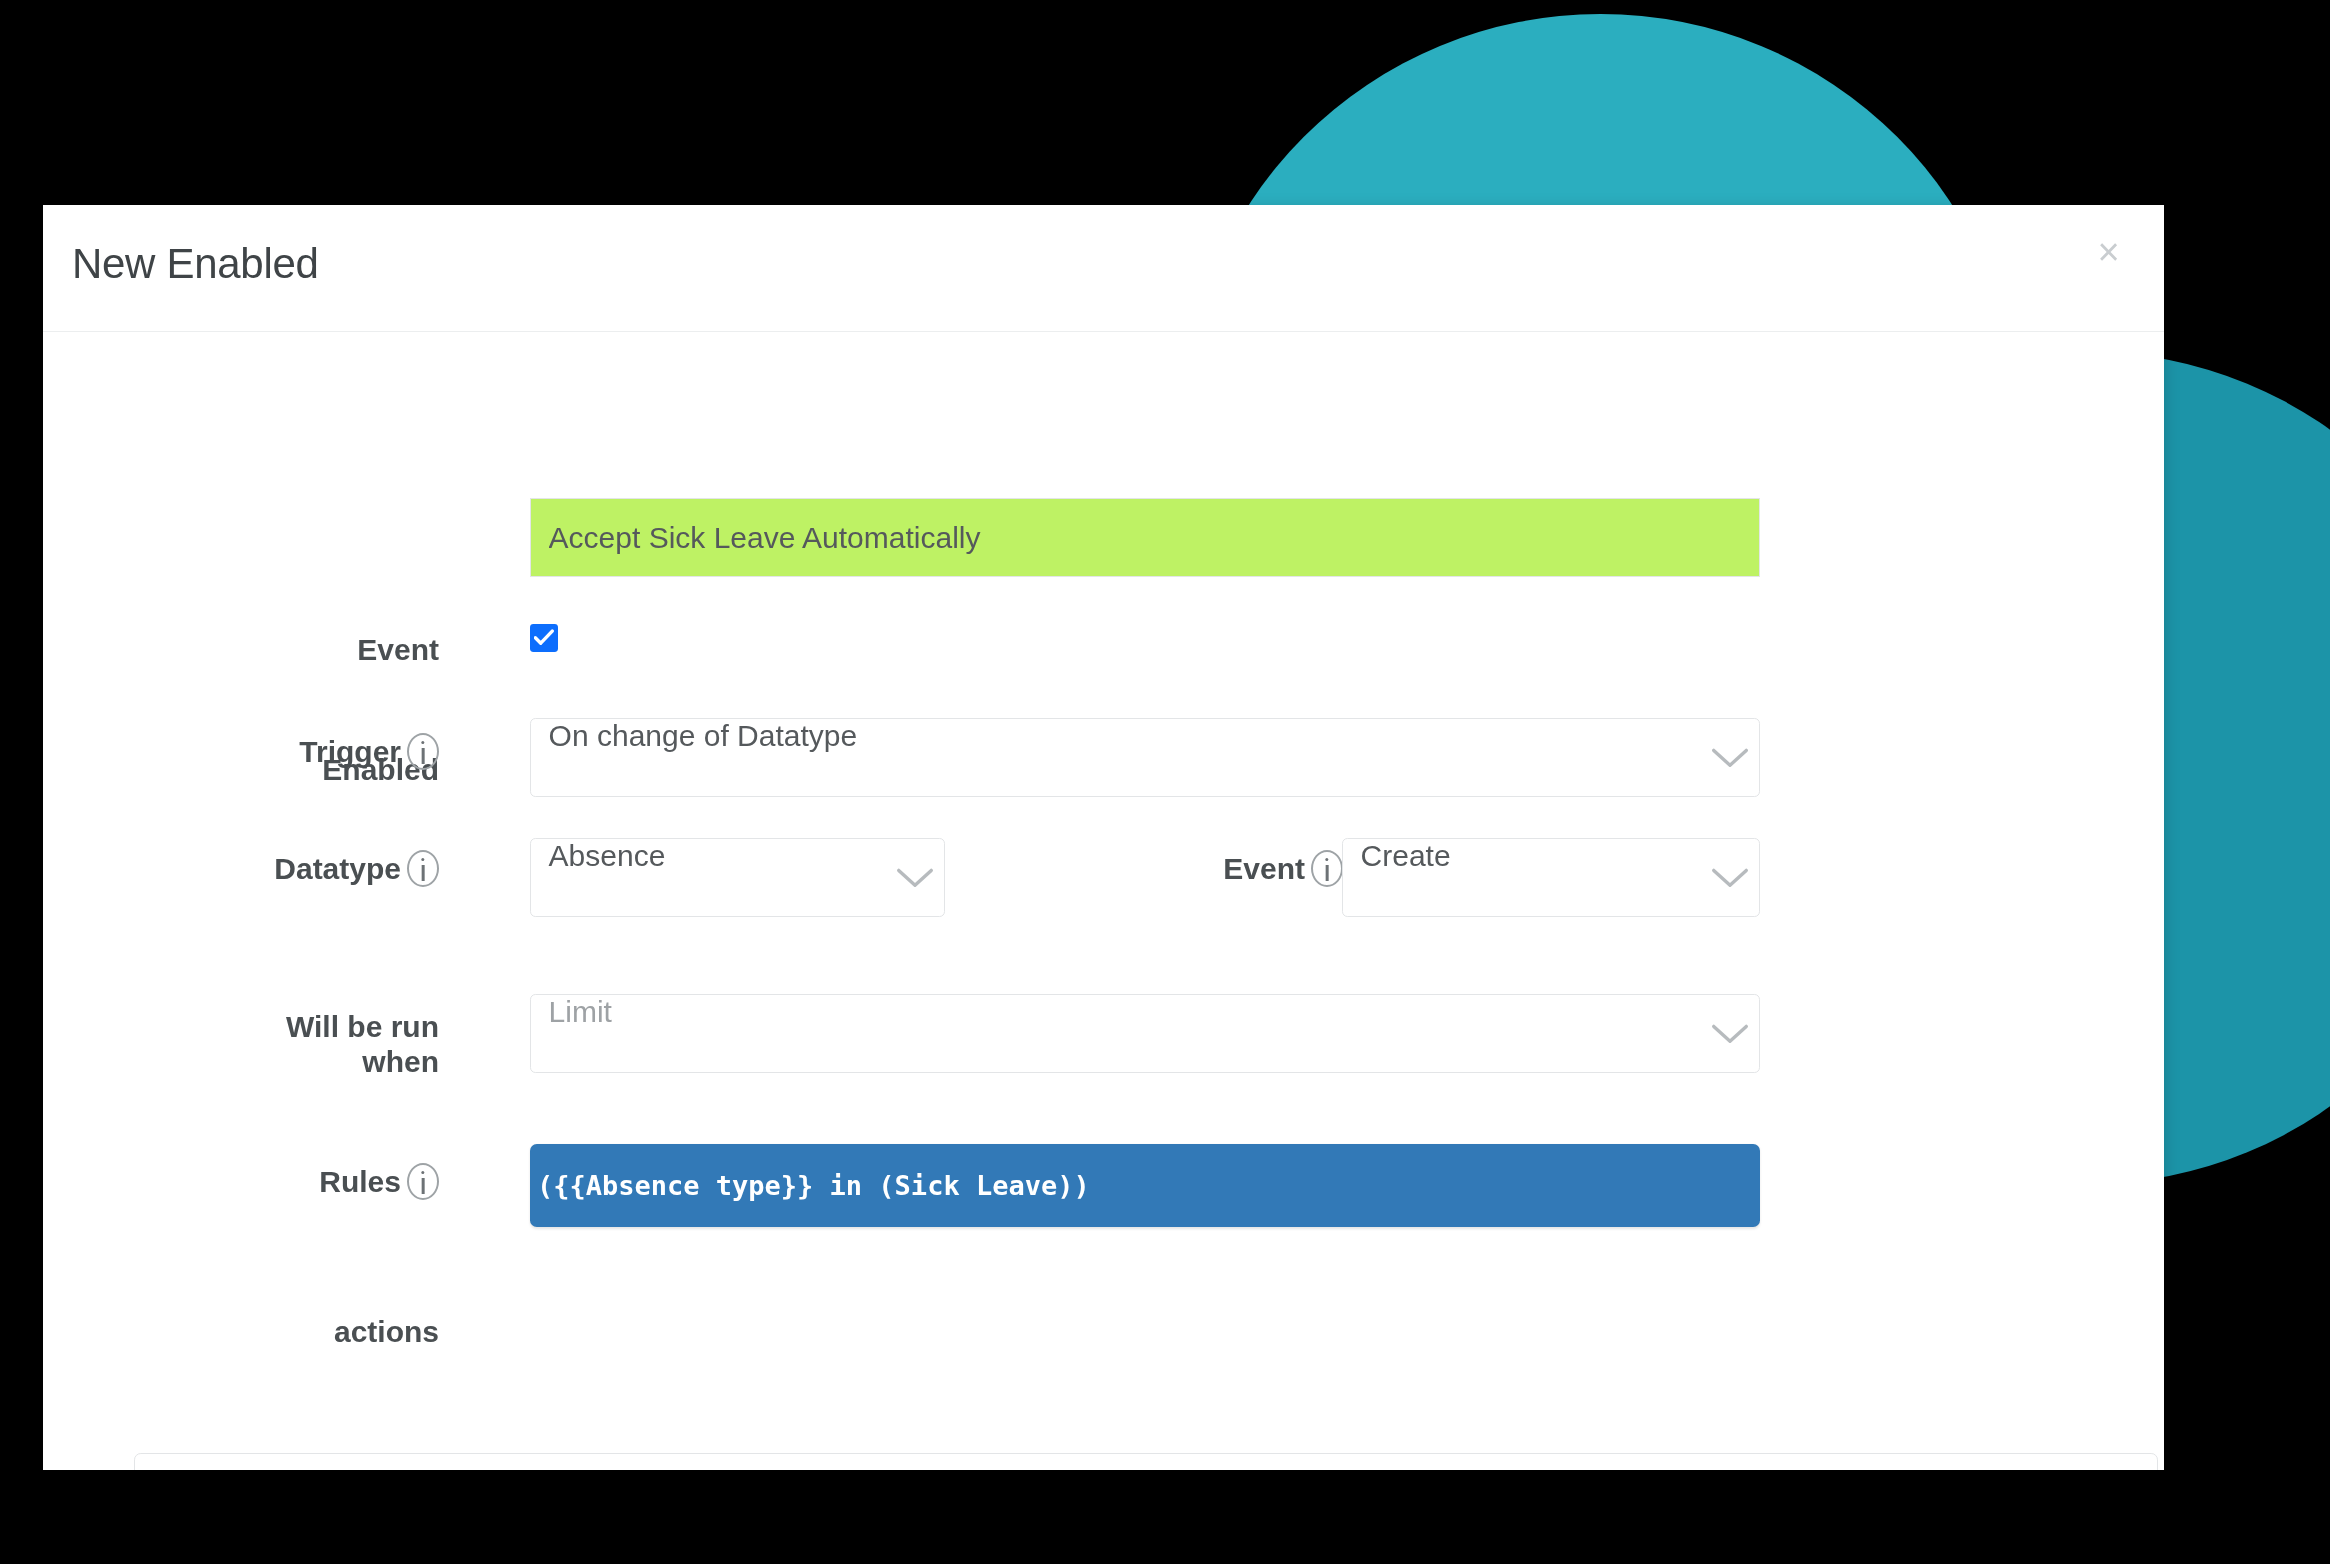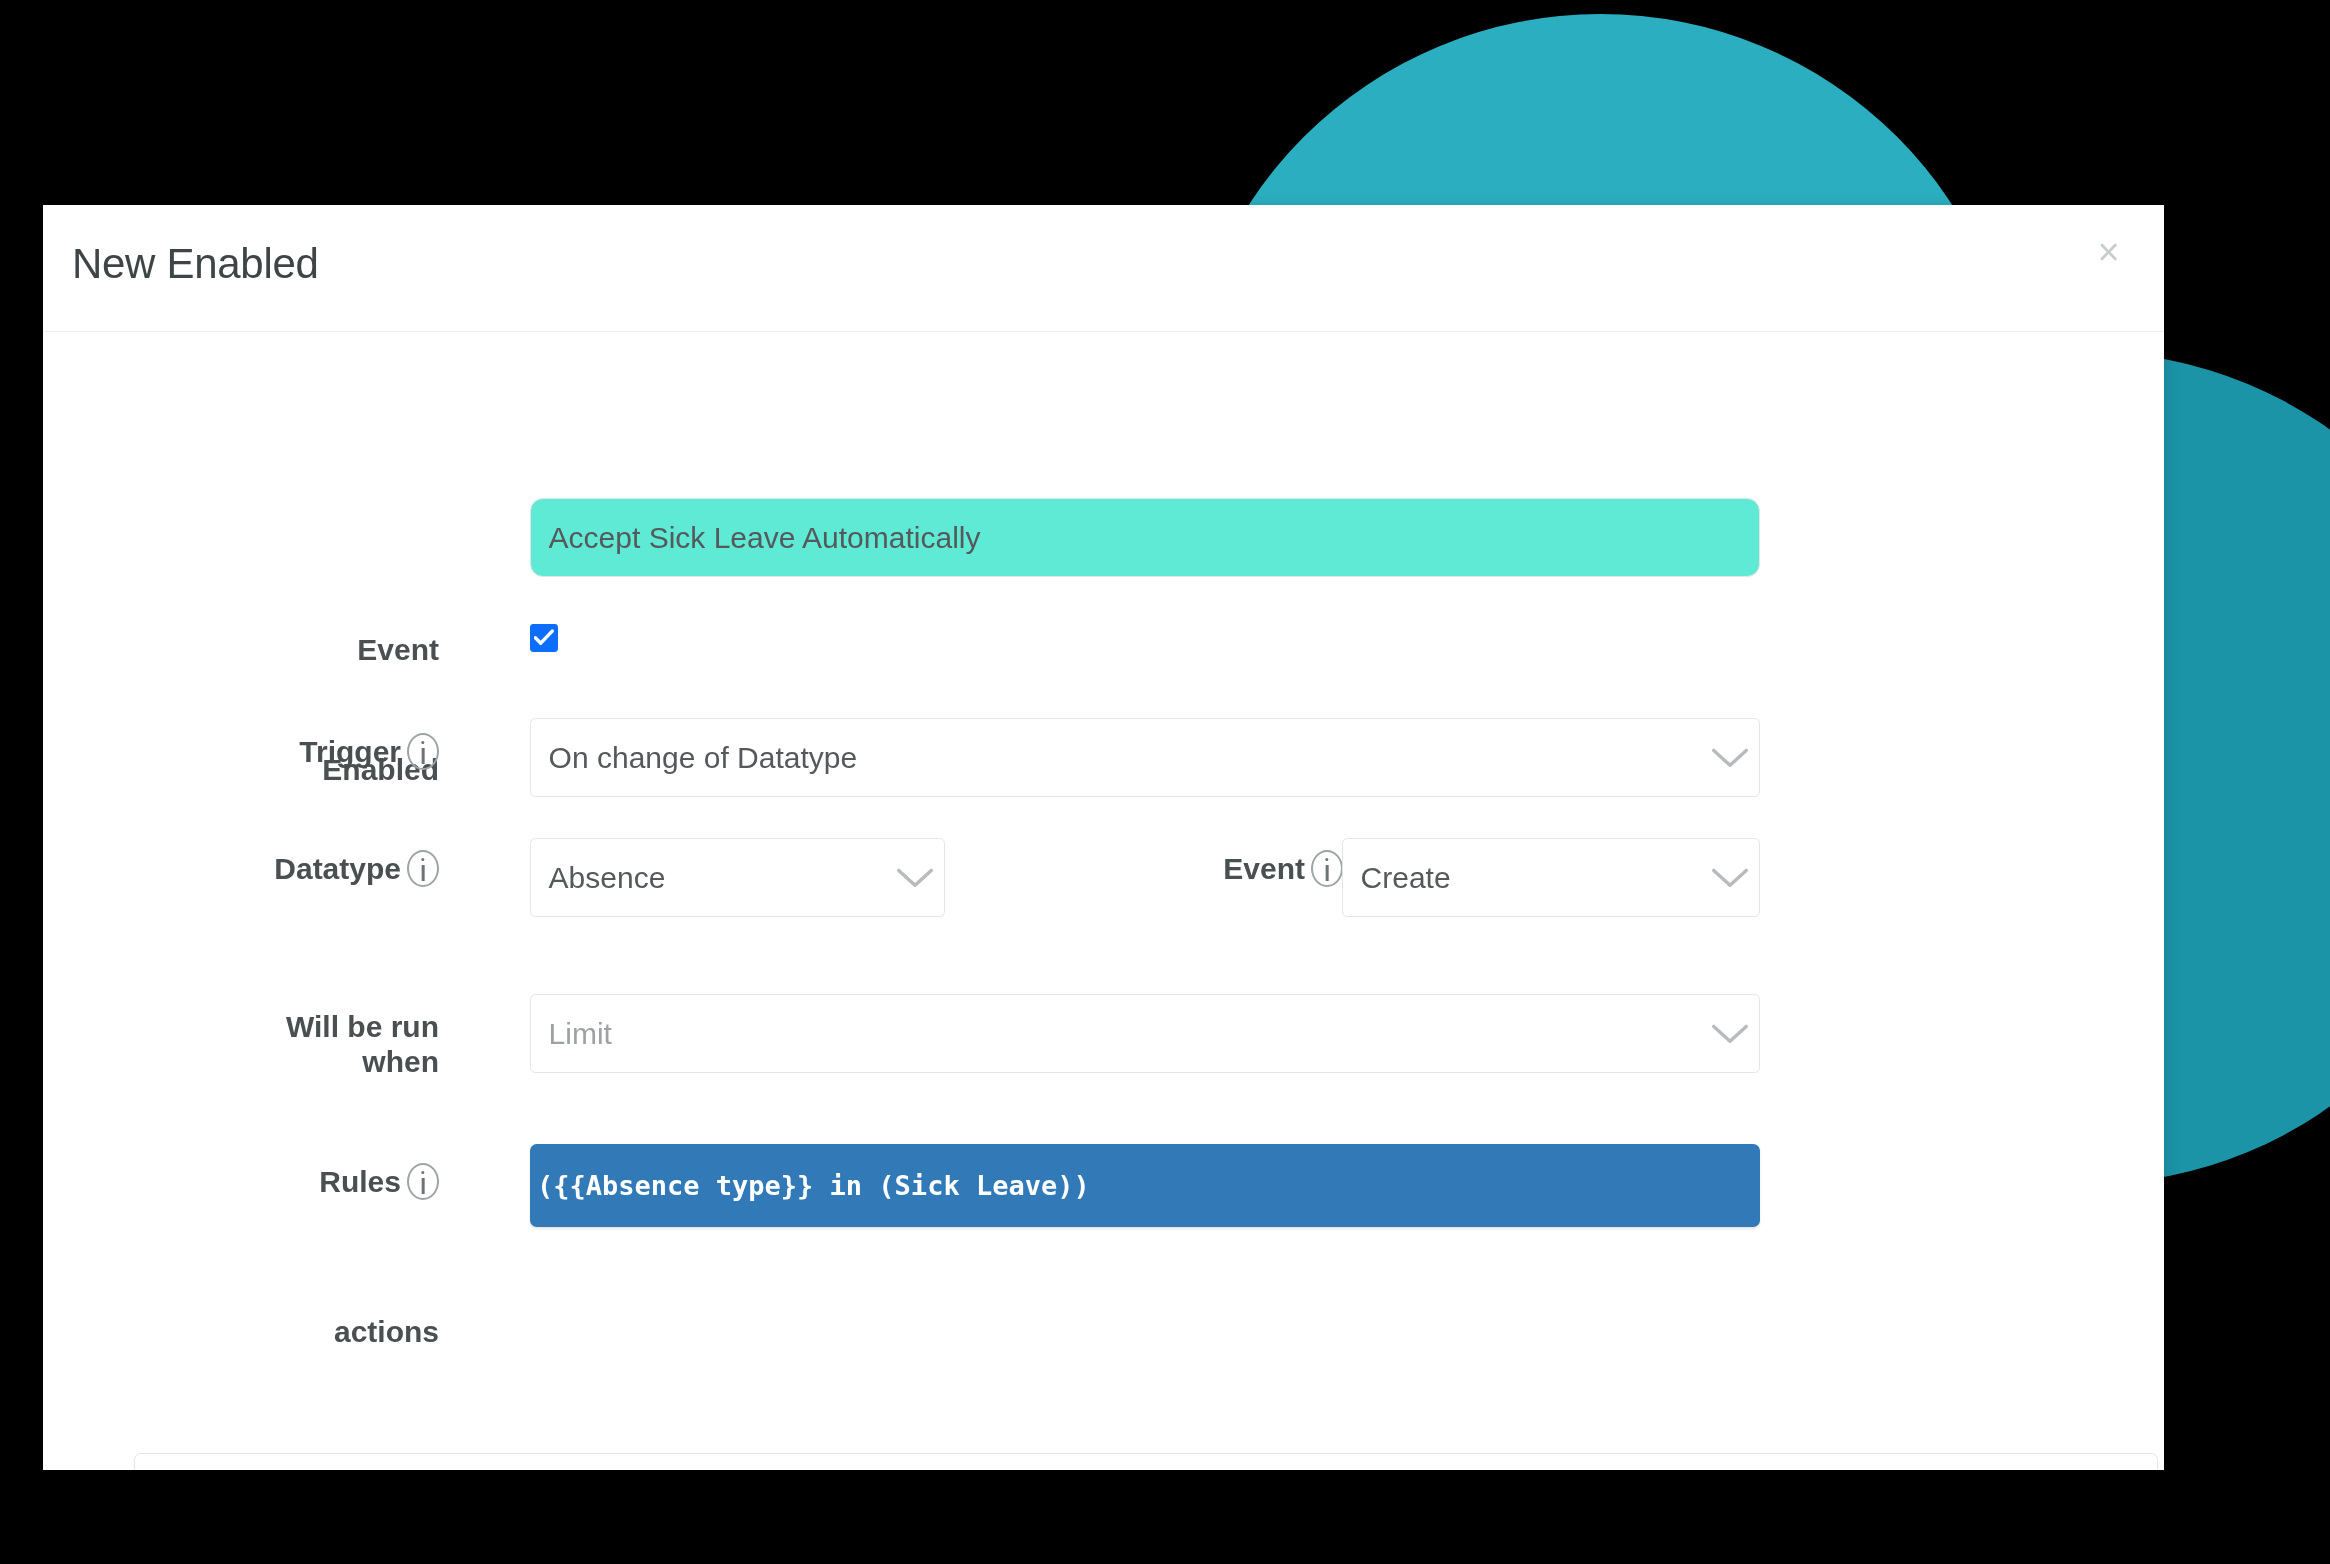--- a/index.html
+++ b/index.html
@@ -136,38 +136,37 @@
     transform: translateX(-50%);
     width: 2.7px;
     height: 15.6px;
     background: #6d7275;
   }
 
   
   .text-input {
     position: absolute;
     border: 1.4px solid #e3e5e7;
-    border-radius: 13px;
-    background: #5eead4;
+    border-radius: 0;
+    background: #bef264;
     font-size: 30px;
     color: #55595c;
     padding: 0 17.6px;
     font-family: "Liberation Sans", sans-serif;
     outline: none;
   }
   .text-input::placeholder { color: #a8acae; }
 
   
   .select-box {
     position: absolute;
     border: 1.4px solid #e3e5e7;
     border-radius: 5.4px;
     background: #ffffff;
     display: flex;
-    align-items: center;
     cursor: pointer;
   }
   .select-value {
     flex: 1;
     font-size: 30px;
     color: #55595c;
     padding-left: 17.6px;
     white-space: nowrap;
     overflow: hidden;
   }

